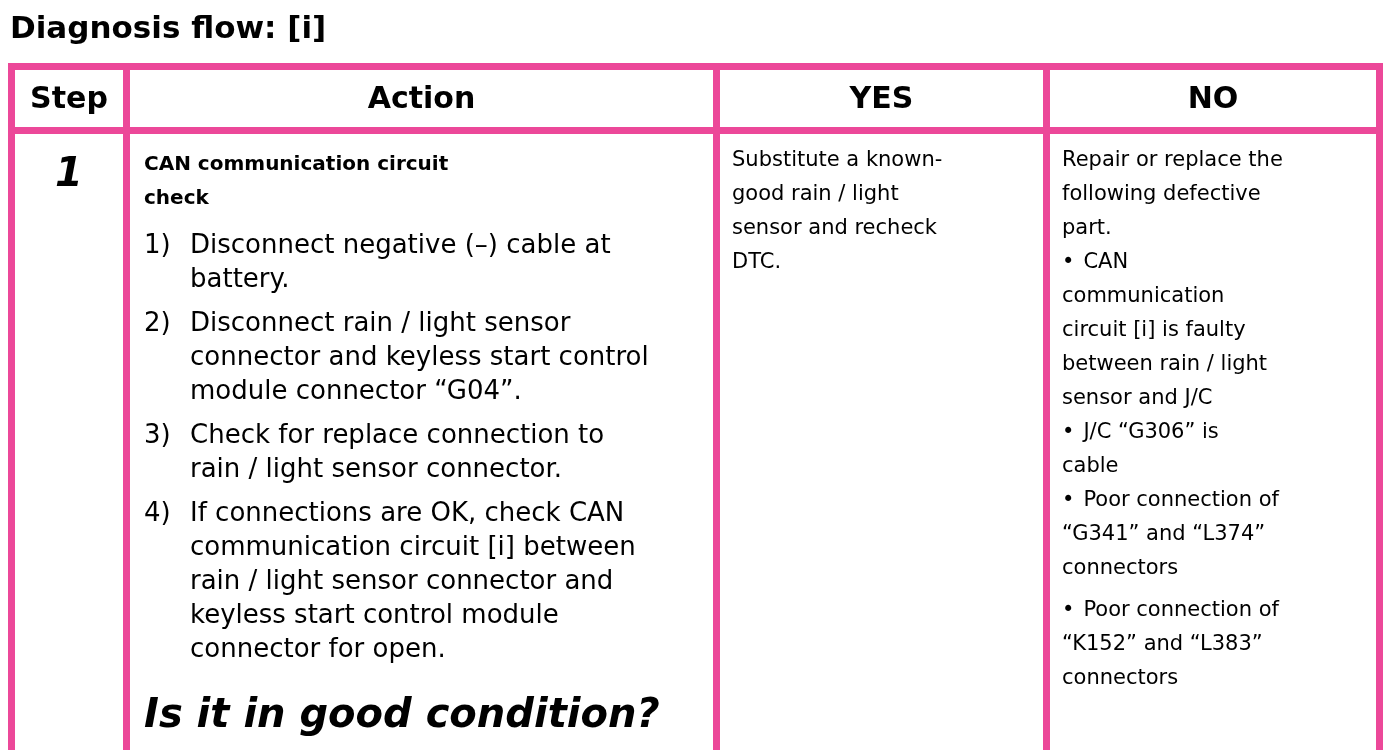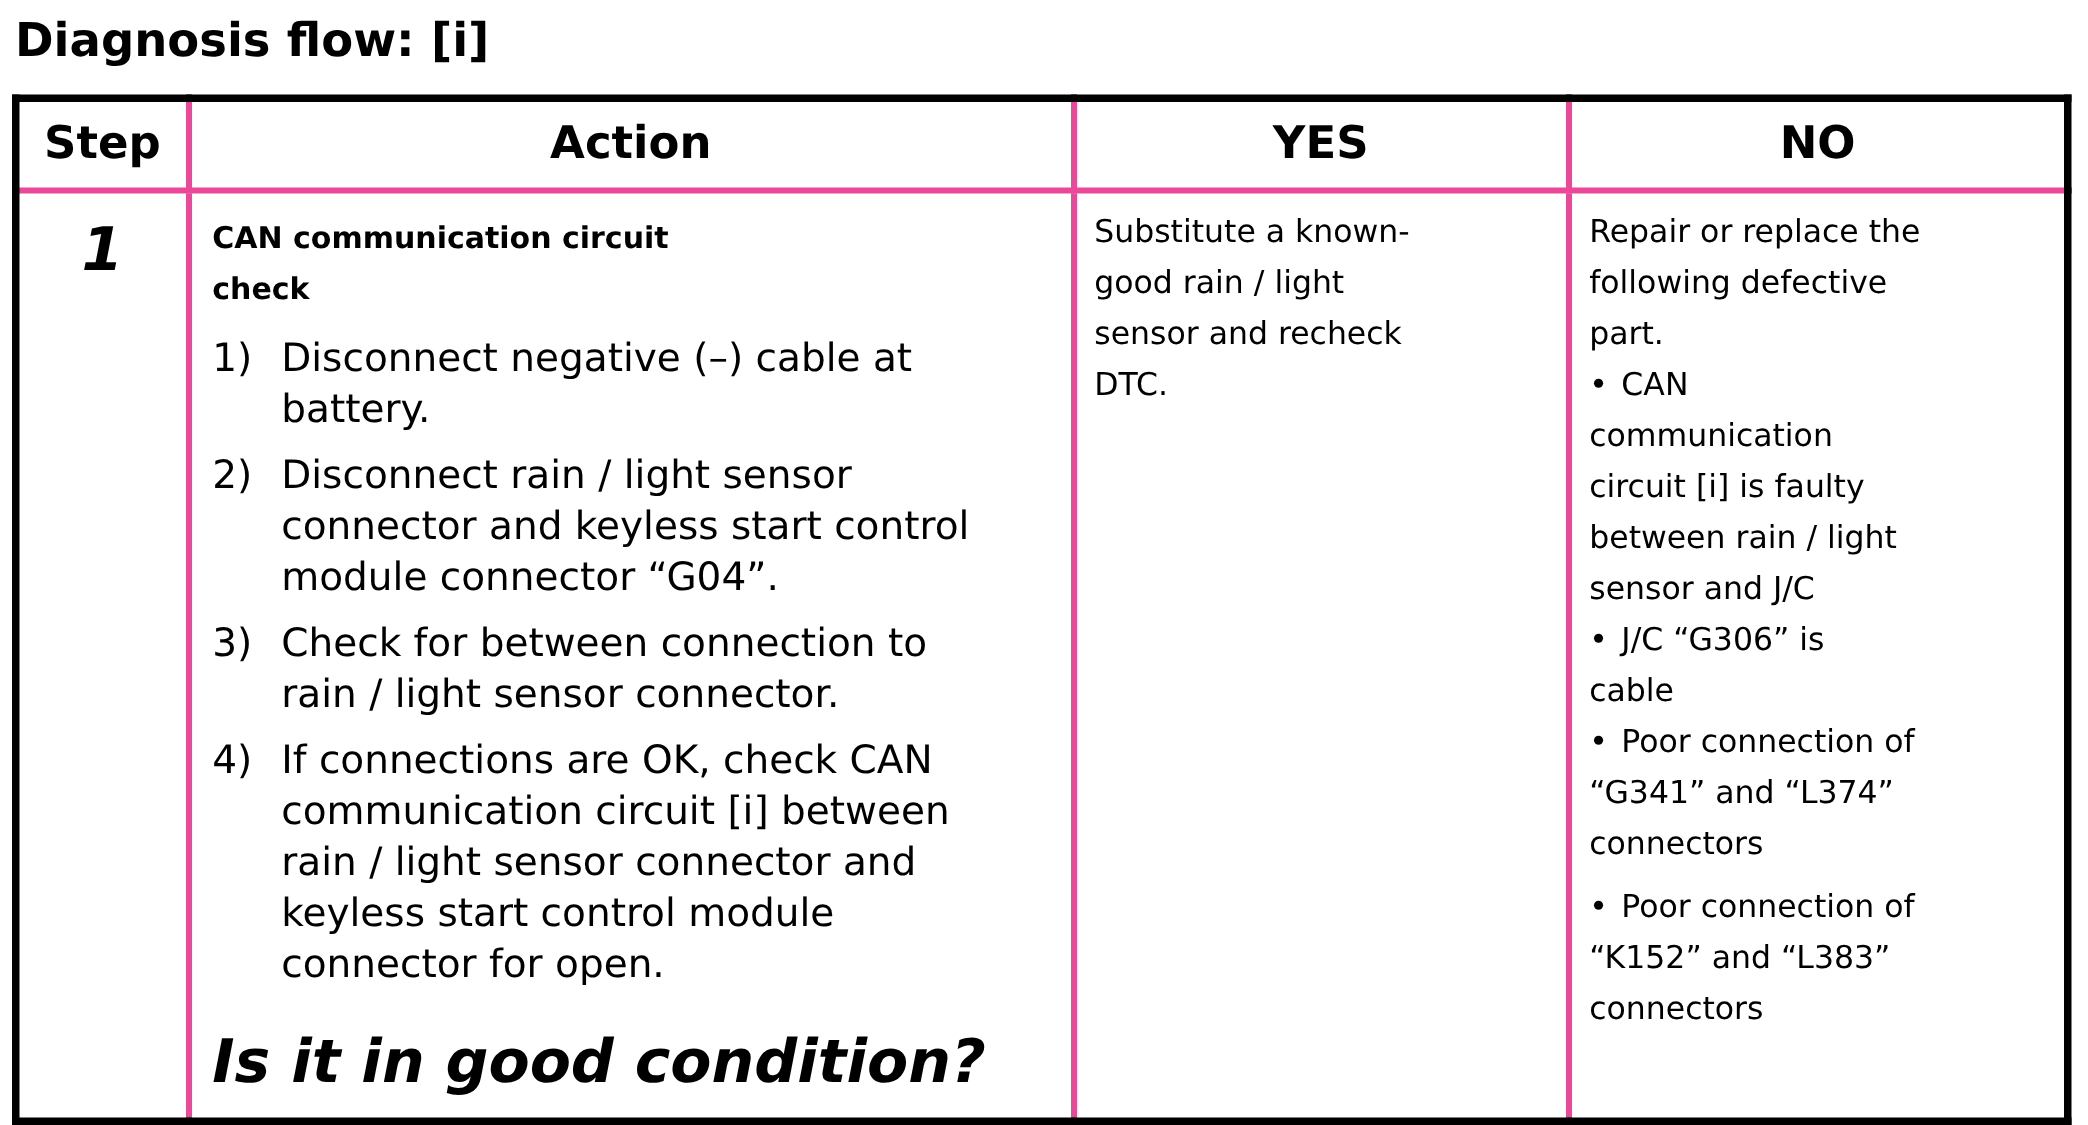--- a/index.html
+++ b/index.html
@@ -29,21 +29,21 @@
     table-layout: fixed;
     width: 1368px;
     margin-top: 17px;
     border: 5px solid #000000;
   }
   col.c-step   { width: 115px; }
   col.c-action { width: 590px; }
   col.c-yes    { width: 330px; }
   col.c-no     { width: 333px; }
   th, td {
-    border: 4px solid #ec4899;
+    border: 7px solid #ec4899;
     vertical-align: top;
     text-align: left;
   }
   th {
     font-size: 30px;
     font-weight: bold;
     text-align: center;
     padding: 11px 4px 12px 4px;
     line-height: 34px;
   }
@@ -131,21 +131,21 @@
 battery.</span>
           </div>
           <div class="action-item">
             <span class="item-num">2)</span>
             <span class="item-text">Disconnect rain / light sensor
 connector and keyless start control
 module connector “G04”.</span>
           </div>
           <div class="action-item">
             <span class="item-num">3)</span>
-            <span class="item-text">Check for between connection to
+            <span class="item-text">Check for replace connection to
 rain / light sensor connector.</span>
           </div>
           <div class="action-item">
             <span class="item-num">4)</span>
             <span class="item-text">If connections are OK, check CAN
 communication circuit [i] between
 rain / light sensor connector and
 keyless start control module
 connector for open.</span>
           </div>

